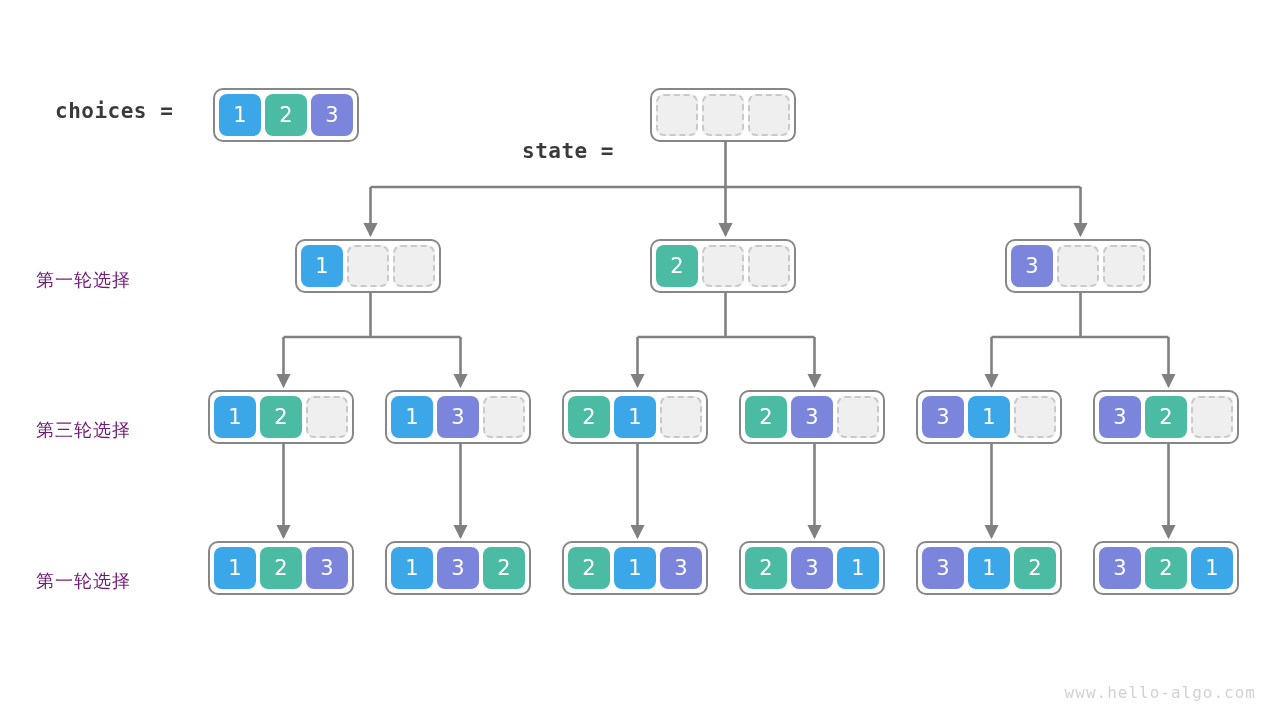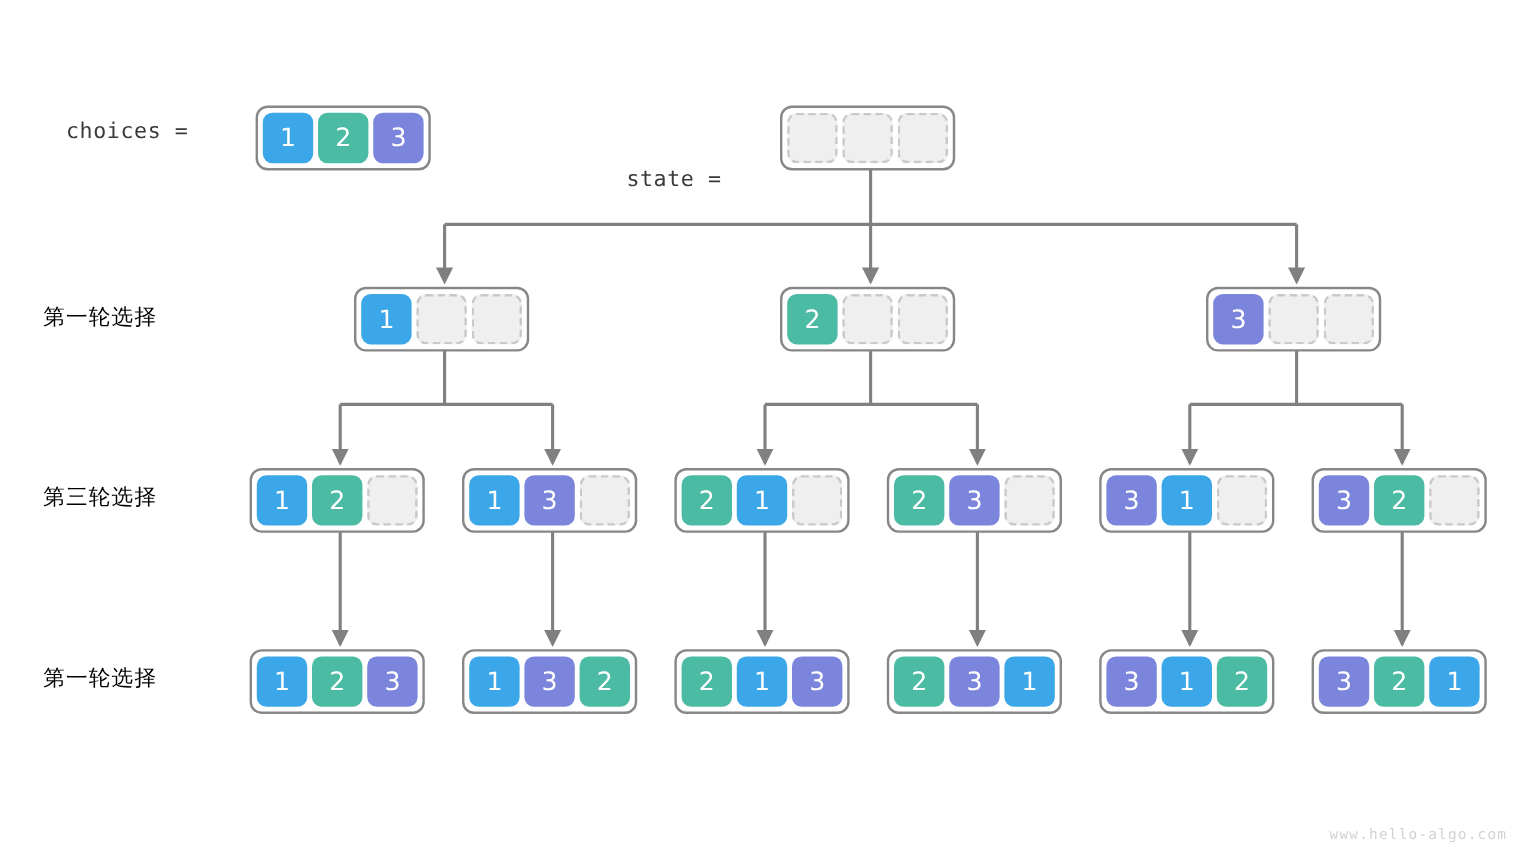--- a/index.html
+++ b/index.html
@@ -13,40 +13,41 @@
     height: 720px;
     background: #ffffff;
     font-family: "Liberation Sans", "DejaVu Sans", sans-serif;
     overflow: hidden;
   }
 
   
   .var-label {
     position: absolute;
     font-family: "DejaVu Sans Mono", "Liberation Mono", monospace;
-    font-weight: normal;
-    font-size: 18px;
+    font-weight: bold;
+    font-size: 21px;
     color: #3a3a3a;
     white-space: nowrap;
     letter-spacing: 0.5px;
   }
   .row-label {
     position: absolute;
     font-family: "DejaVu Sans", "Liberation Sans", sans-serif;
     font-size: 18px;
-    color: #000000;
+    color: #701a75;
     white-space: nowrap;
     letter-spacing: 1px;
+    margin-top: 16px;
   }
   .watermark {
     position: absolute;
     right: 24px;
     bottom: 18px;
     font-family: "DejaVu Sans Mono", "Liberation Mono", monospace;
-    font-size: 12px;
+    font-size: 16px;
     color: #d2d2d2;
     letter-spacing: 1px;
     white-space: nowrap;
   }
 
   
   .array-node {
     position: absolute;
     display: flex;
     flex-direction: row;

